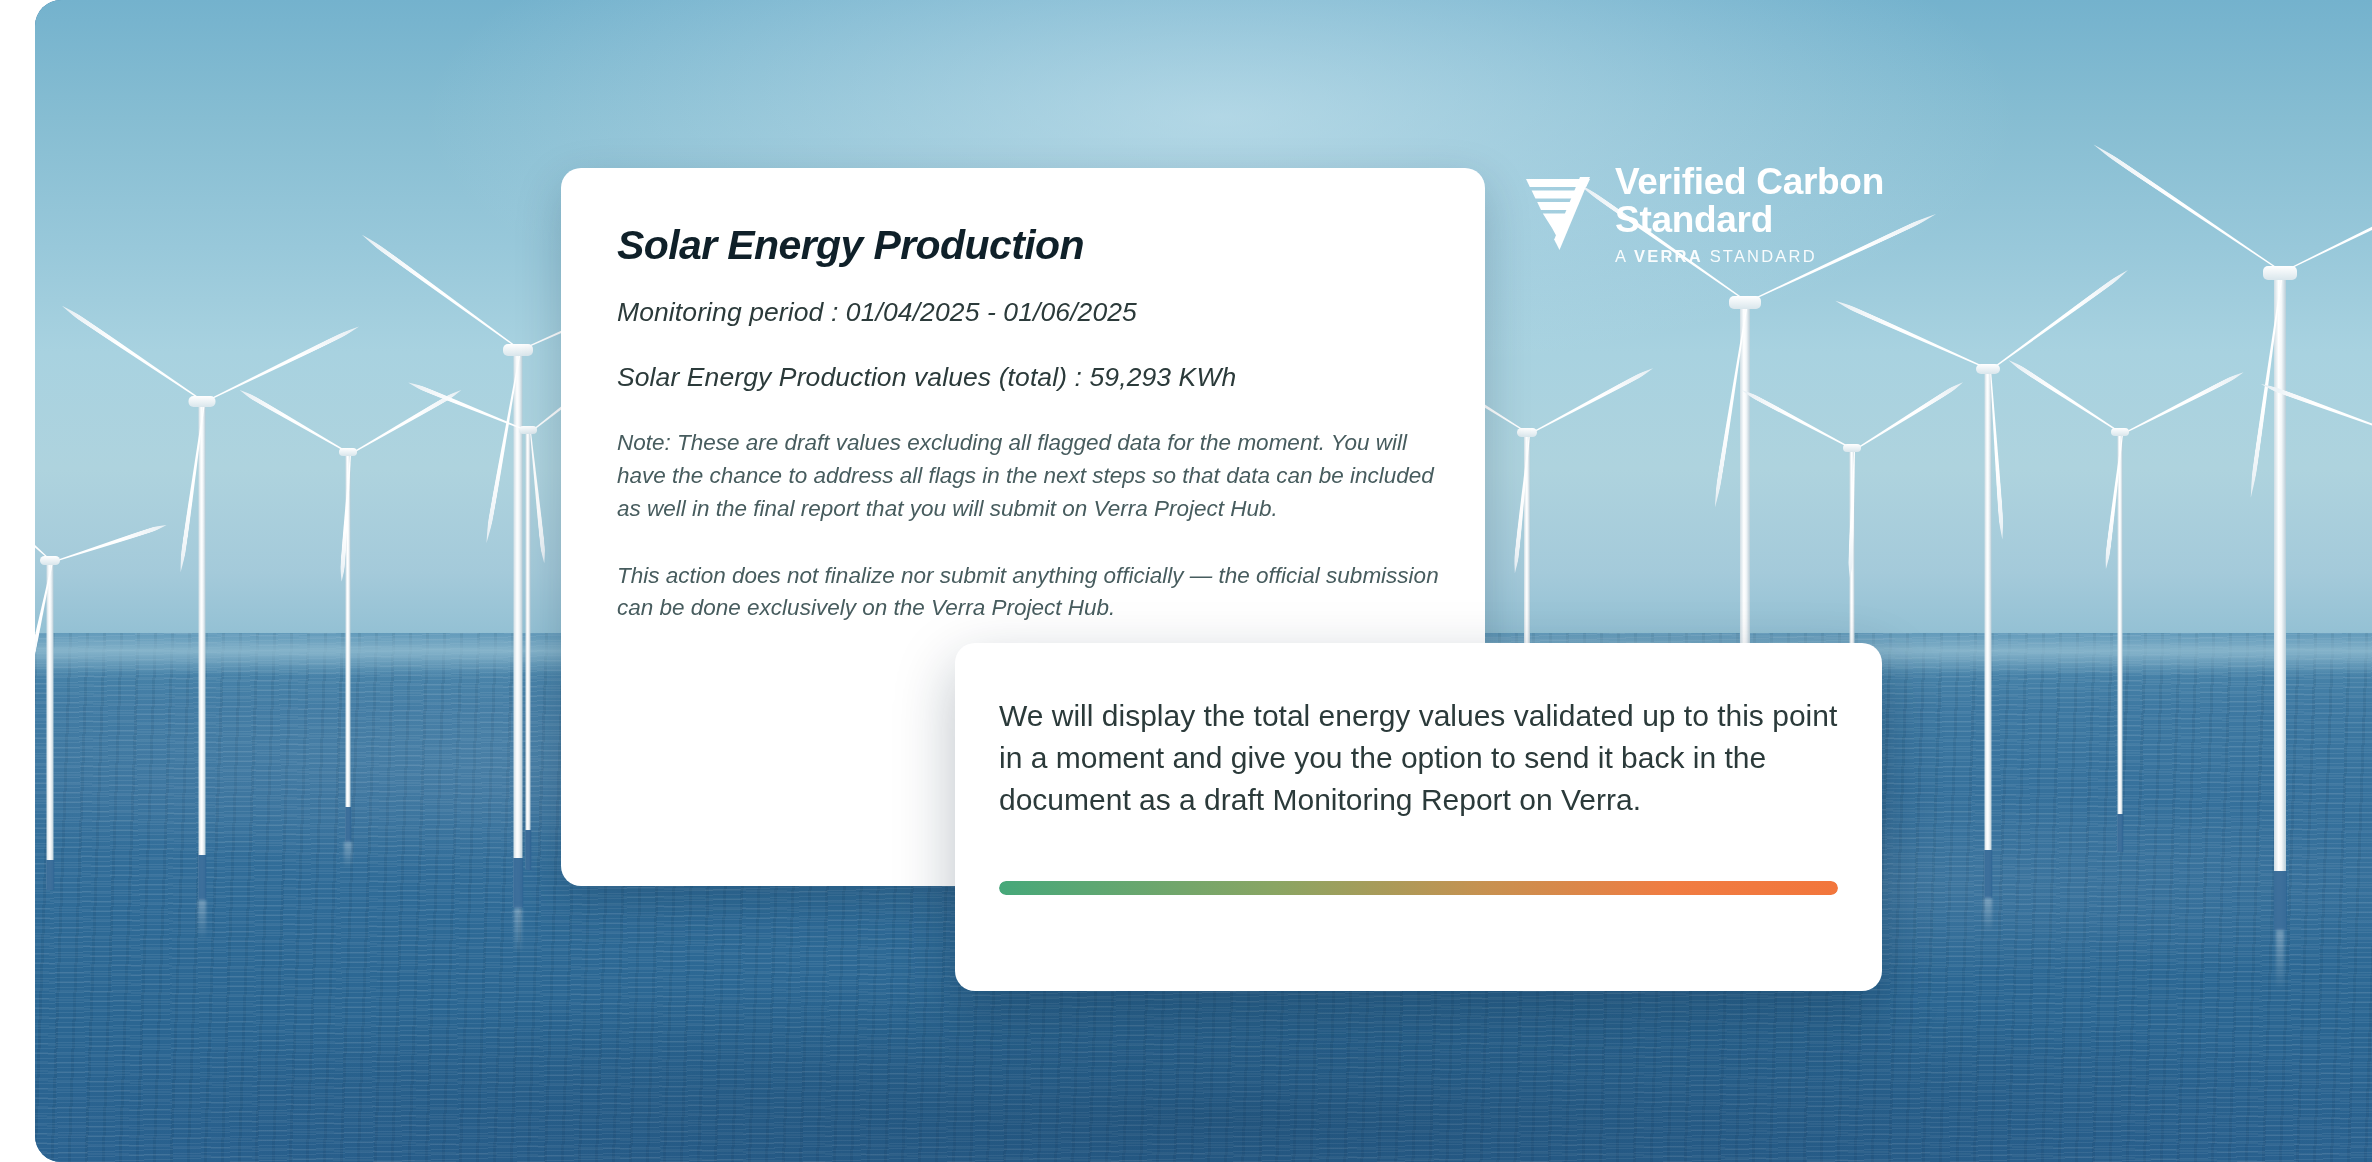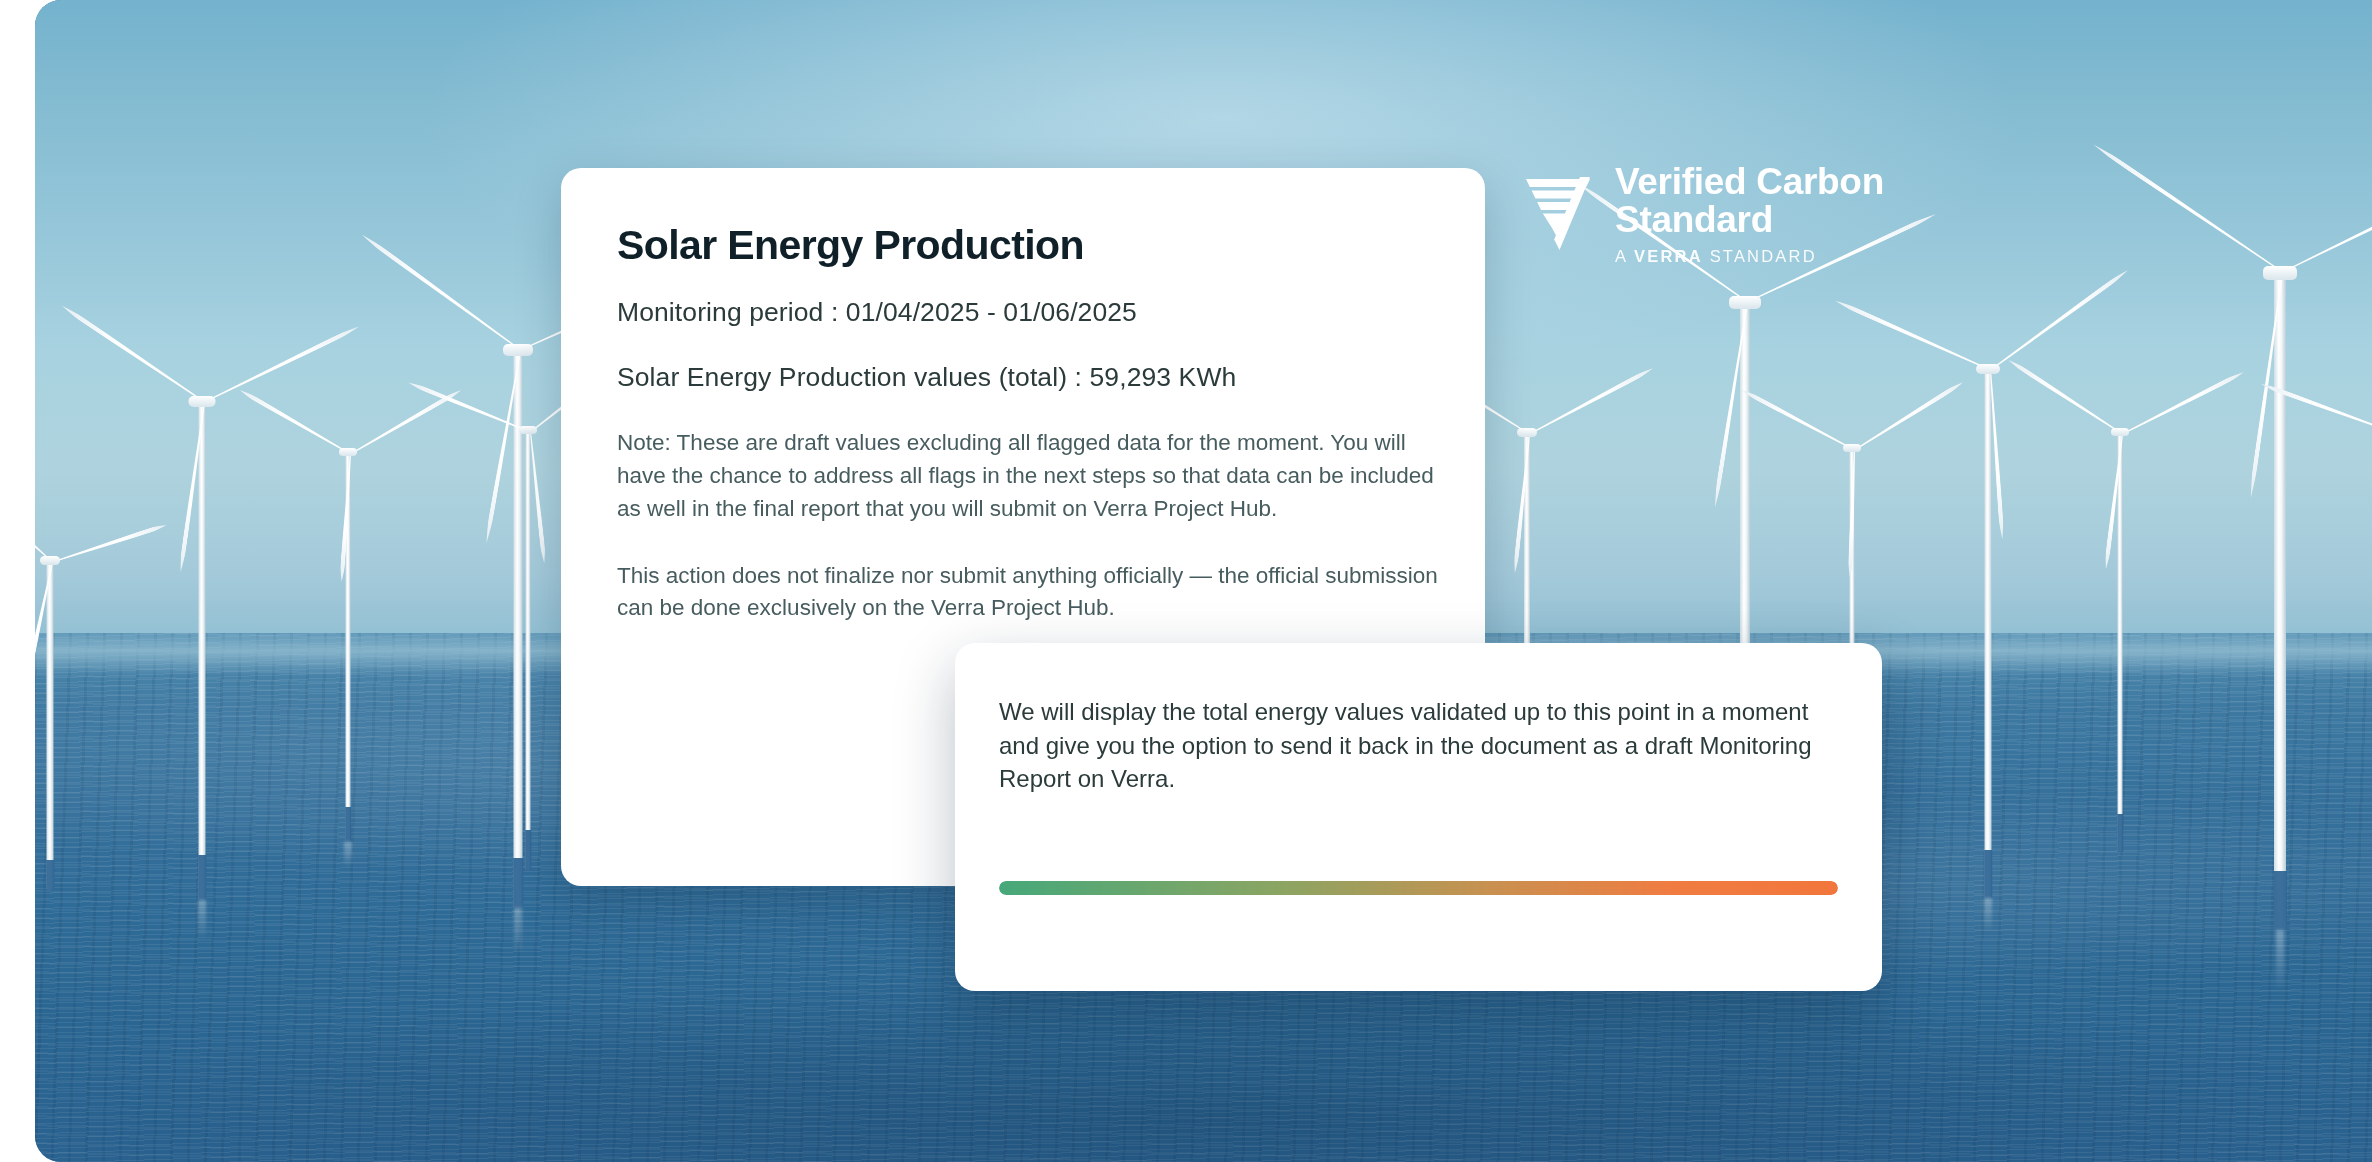--- a/index.html
+++ b/index.html
@@ -163,20 +163,21 @@
   .report-card {
     position: absolute;
     left: 526px;
     top: 168px;
     width: 924px;
     height: 718px;
     background: #ffffff;
     border-radius: 20px;
     box-shadow: 0 16px 46px rgba(12, 40, 62, .22);
     padding: 54px 24px 0 56px;
+    font-style: italic;
   }
   .report-title {
     font-size: 41px;
     font-weight: 700;
     letter-spacing: -0.6px;
     color: #0f2029;
     margin-bottom: 28px;
   }
   .report-line {
     font-size: 26.5px;
@@ -206,21 +207,21 @@
     padding: 52px 44px 0 44px;
   }
   .fetch-title {
     font-size: 37px;
     font-weight: 700;
     letter-spacing: -0.5px;
     color: #0f2029;
     margin-bottom: 26px;
   }
   .fetch-body {
-    font-size: 24px;
+    font-size: 30px;
     line-height: 1.40;
     color: #2b3a3a;
     max-width: 840px;
   }
   .progress-track {
     position: absolute;
     left: 44px;
     right: 44px;
     top: 238px;
     height: 14px;

